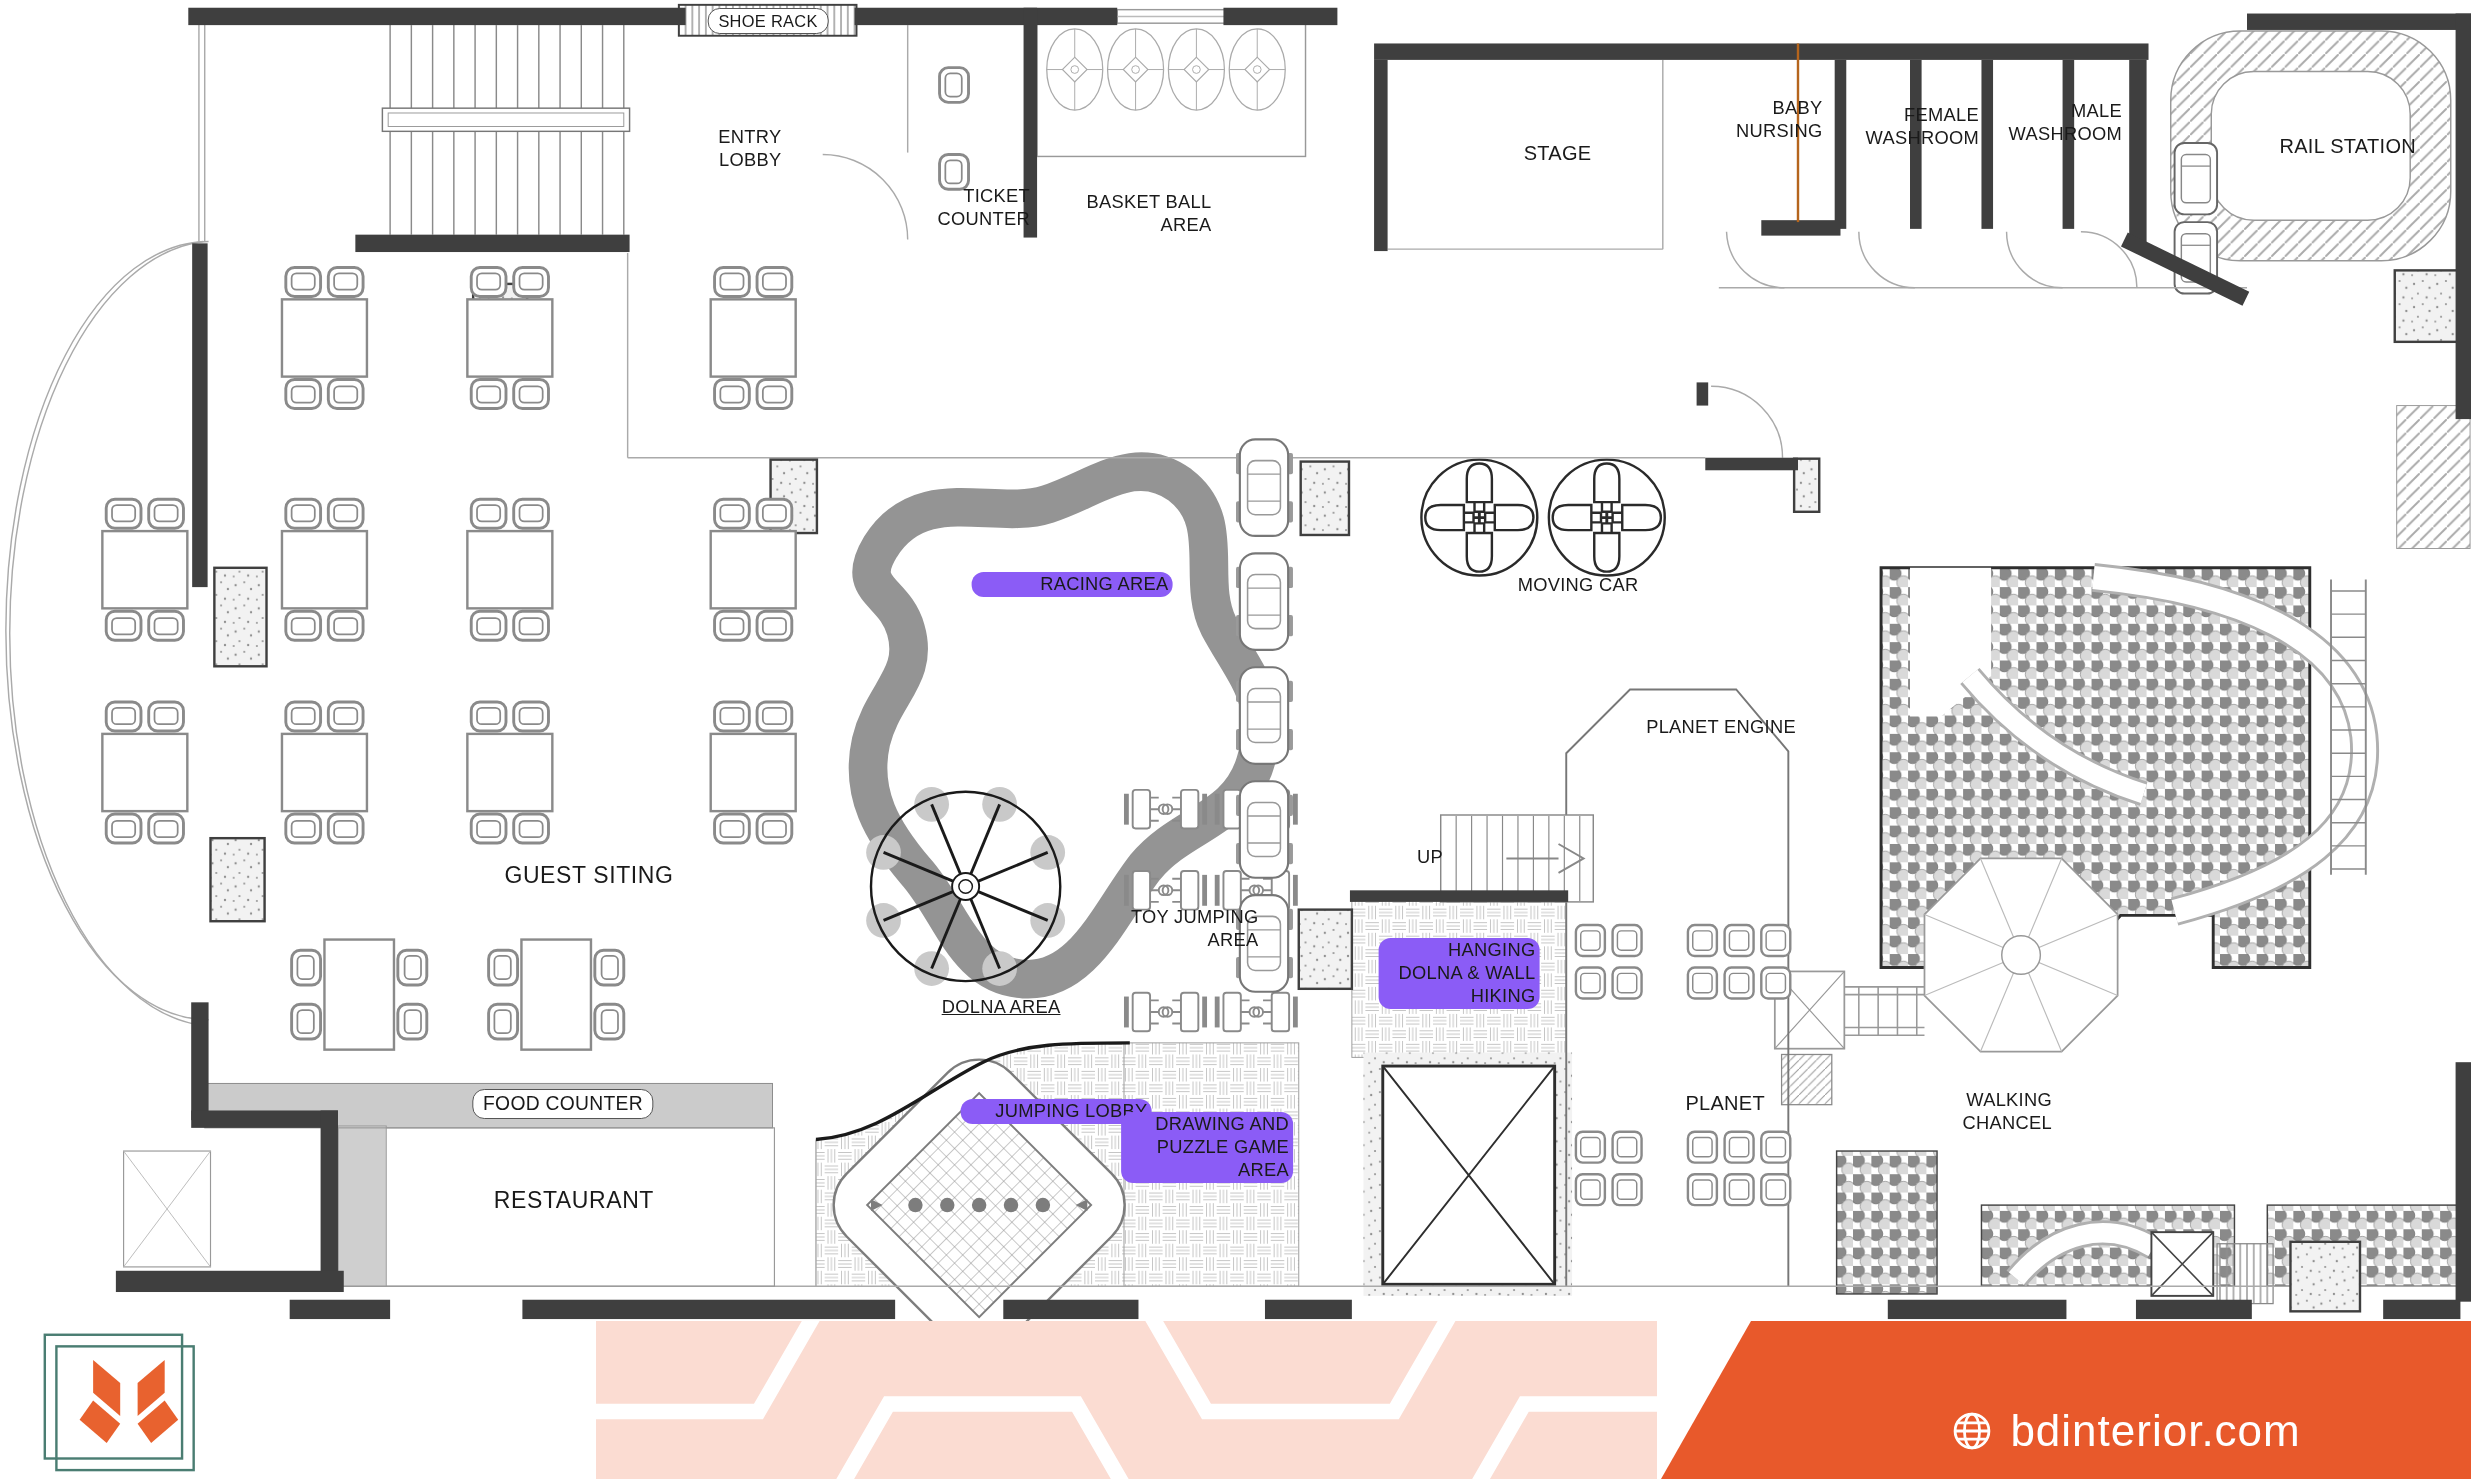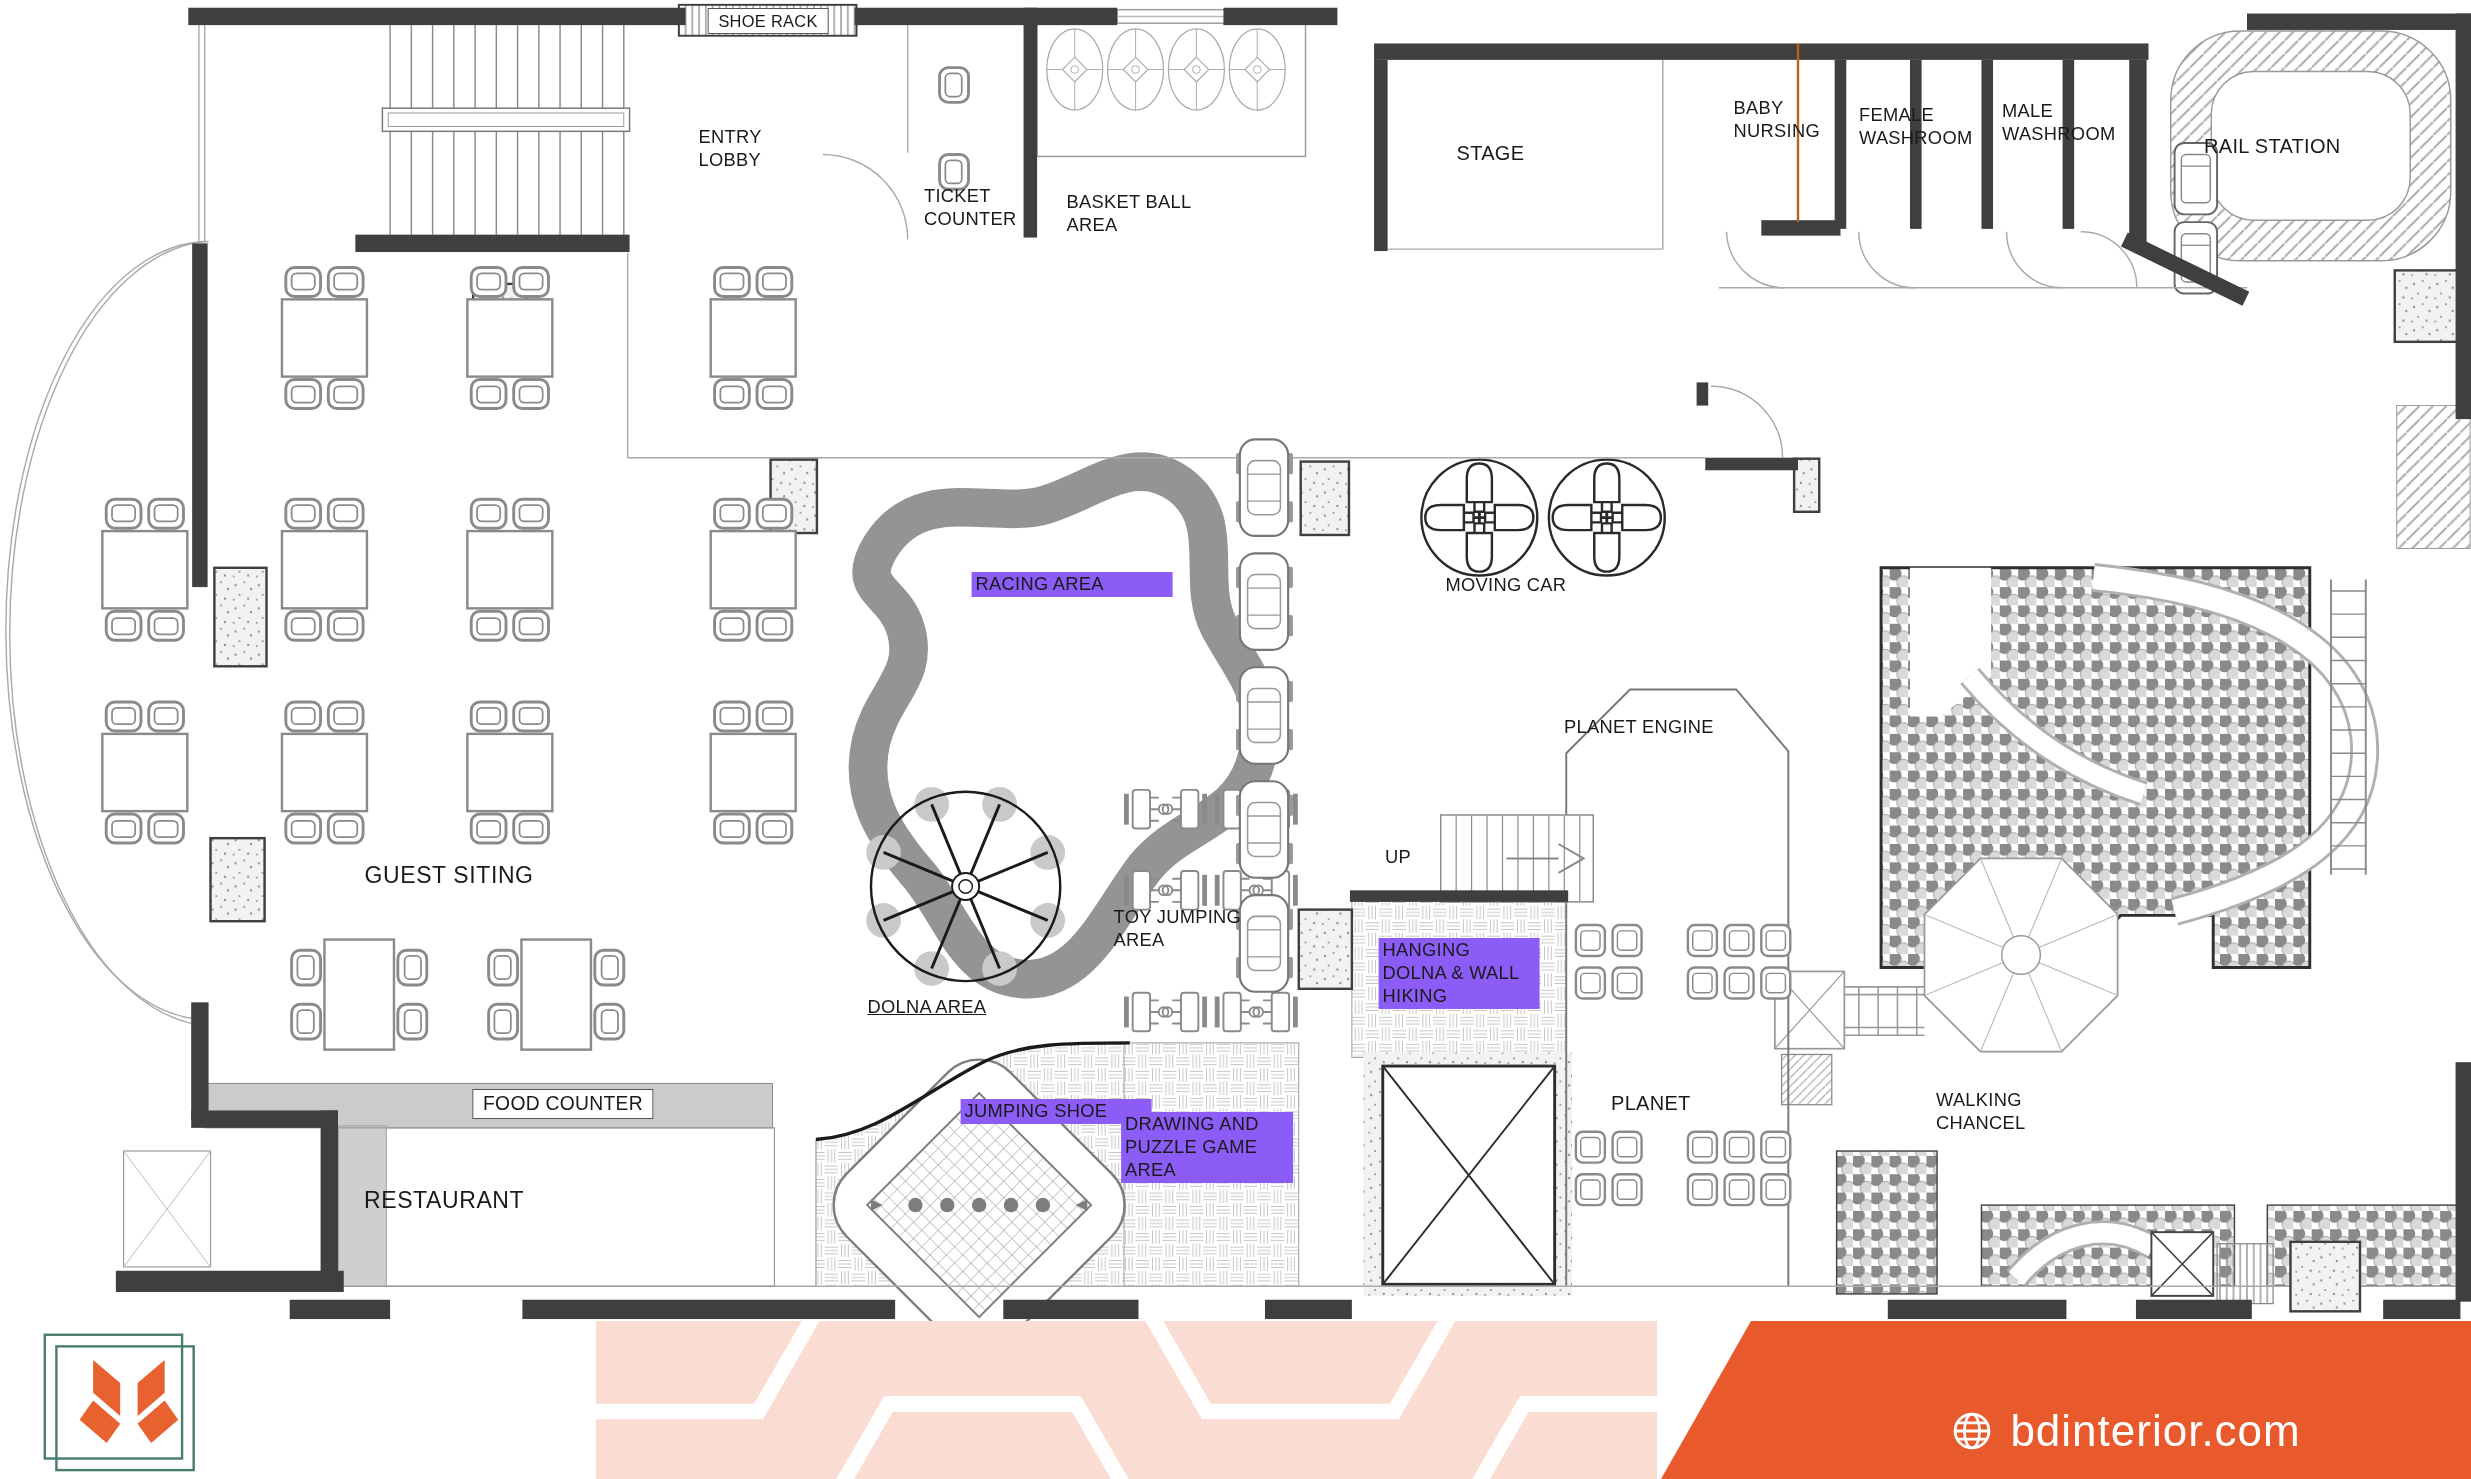--- a/index.html
+++ b/index.html
@@ -4,22 +4,22 @@
 <style>
   :root{
     --wall:#3f3f3f; --orange:#E8592B; --pink:#FBDCD2; --blue:#1C59A6;
     --teal:#4A7D72; --logo-orange:#E8622F; --ink:#1a1a1a;
   }
   html,body{margin:0;padding:0;background:#fff;}
   .page{position:relative;width:2472px;height:1479px;overflow:hidden;background:#fff;
         font-family:"Liberation Sans", sans-serif;}
   .plan{position:absolute;left:0;top:0;width:2472px;height:1321px;background:#fff;}
   .plan svg{position:absolute;left:0;top:0;}
-  .lbl{position:absolute;transform:translateX(-50%);text-align:left;color:var(--ink);
-       font-size:18.3px;line-height:1.25;letter-spacing:0.3px;white-space:normal;}
+  .lbl{position:absolute;transform:translateX(-50%);text-align:right;color:var(--ink);
+       font-size:18.3px;line-height:1.25;letter-spacing:0.3px;white-space:normal;border-radius:12px;}
   .lbl.big{font-size:23px;letter-spacing:0.6px;}
   .lbl.med{font-size:20px;margin-top:8px;}
   .lbl.bg{background:#8b5cf6;padding:1px 3.9px;}
   .lbl.box{background:#fff;border:1.4px solid #555;padding:1.9px 9.7px;white-space:nowrap;}
   
   .footer{position:absolute;left:0;top:1321px;width:2472px;height:158px;background:#fff;}
   .pink-panel{position:absolute;left:596px;top:0;width:1061px;height:158px;background:var(--pink);overflow:hidden;}
   .orange-panel{position:absolute;left:1661px;top:0;width:811px;height:158px;background:var(--orange);
       clip-path:polygon(90px 0,811px 0,811px 158px,0 158px);color:#fff;}
   .contact-row{position:absolute;left:290px;display:flex;align-items:center;gap:17.4px;
@@ -802,21 +802,21 @@
     <div class="lbl" style="left:1542px;top:574px;width:193px;">MOVING CAR</div>
     <div class="lbl" style="left:1680px;top:716px;width:232px;">PLANET ENGINE</div>
     <div class="lbl" style="left:1414px;top:846px;width:58px;">UP</div>
     <div class="lbl" style="left:1186px;top:906px;width:145px;">TOY JUMPING AREA</div>
     <div class="lbl" style="left:964px;top:996px;width:193px;text-decoration:underline;">DOLNA AREA</div>
     <div class="lbl bg" style="left:1459px;top:938px;width:153px;">HANGING DOLNA &amp; WALL HIKING</div>
     <div class="lbl med" style="left:1688px;top:1083px;width:154px;">PLANET</div>
     <div class="lbl" style="left:1994px;top:1089px;width:116px;">WALKING CHANCEL</div>
     <div class="lbl box" style="left:563px;top:1089px;font-size:19.3px;">FOOD COUNTER</div>
     <div class="lbl big" style="left:509px;top:1186px;width:290px;">RESTAURANT</div>
-    <div class="lbl bg" style="left:1056px;top:1099px;width:183px;">JUMPING SHOE</div>
+    <div class="lbl bg" style="left:1056px;top:1099px;width:183px;">JUMPING LOBBY</div>
     <div class="lbl bg" style="left:1207px;top:1112px;width:164px;">DRAWING AND PUZZLE GAME AREA</div>
   </div>
 
   <div class="footer">
     <svg width="232" height="151" style="position:absolute;left:39px;top:3.9px;" viewBox="0 0 240 156">
       <rect x="6" y="10" width="142" height="128" fill="none" stroke="#4A7D72" stroke-width="2.5"></rect>
       <rect x="18" y="22" width="142" height="128" fill="none" stroke="#4A7D72" stroke-width="2.5"></rect>
       <g fill="#E8622F">
         <polygon points="56,36 84,60 84,94 56,70"></polygon>
         <polygon points="56,78 84,102 70,122 42,98"></polygon>

